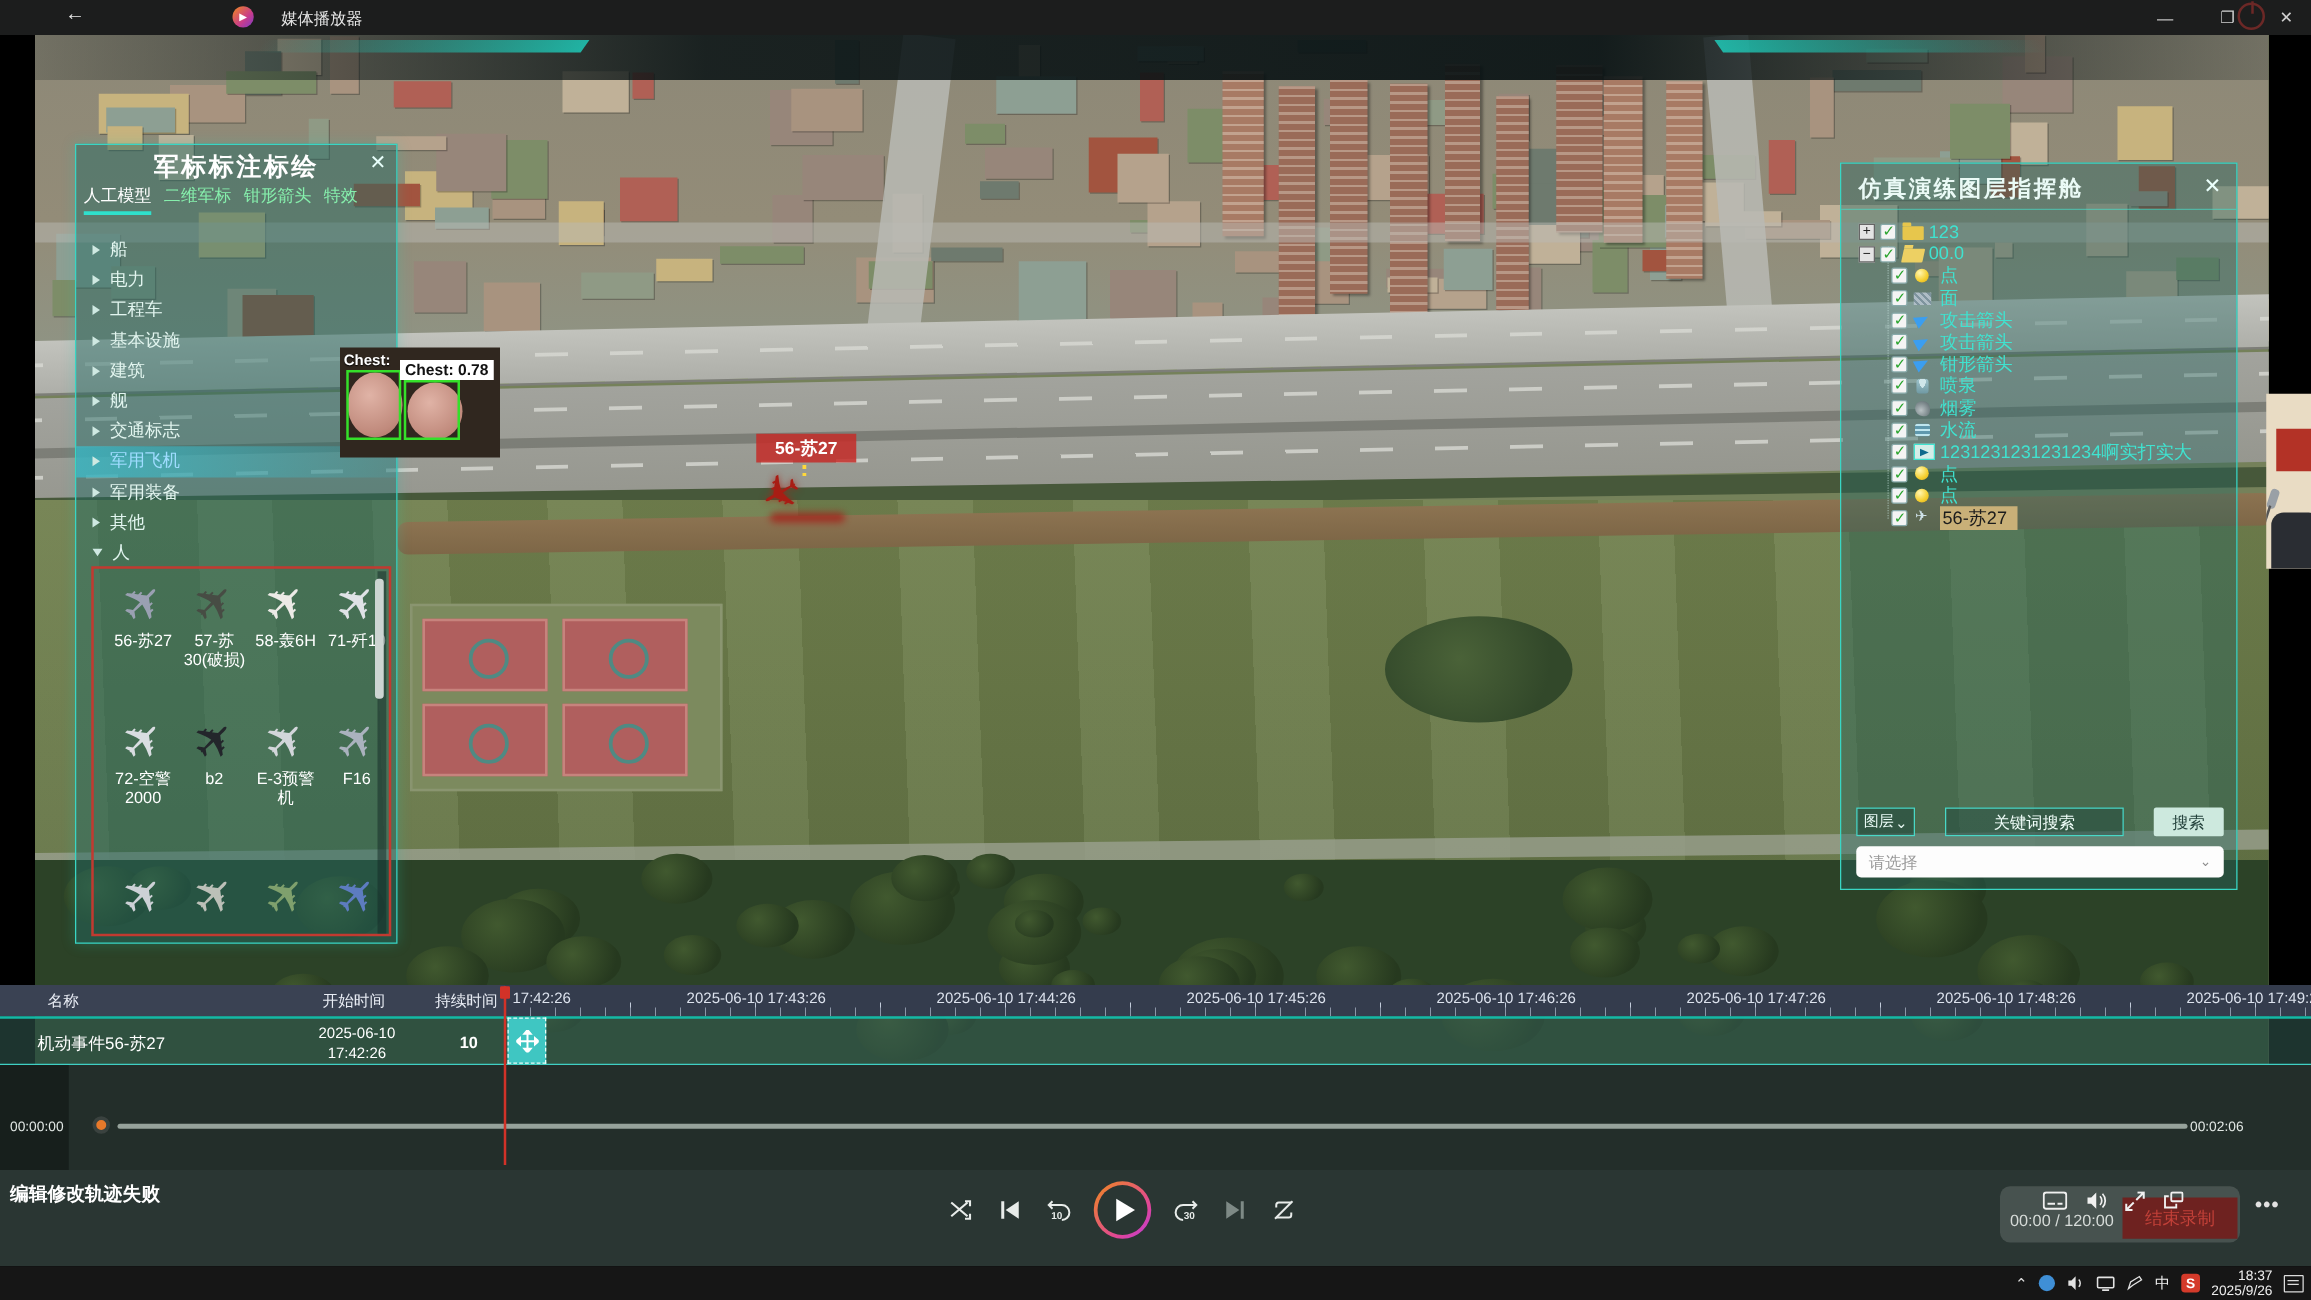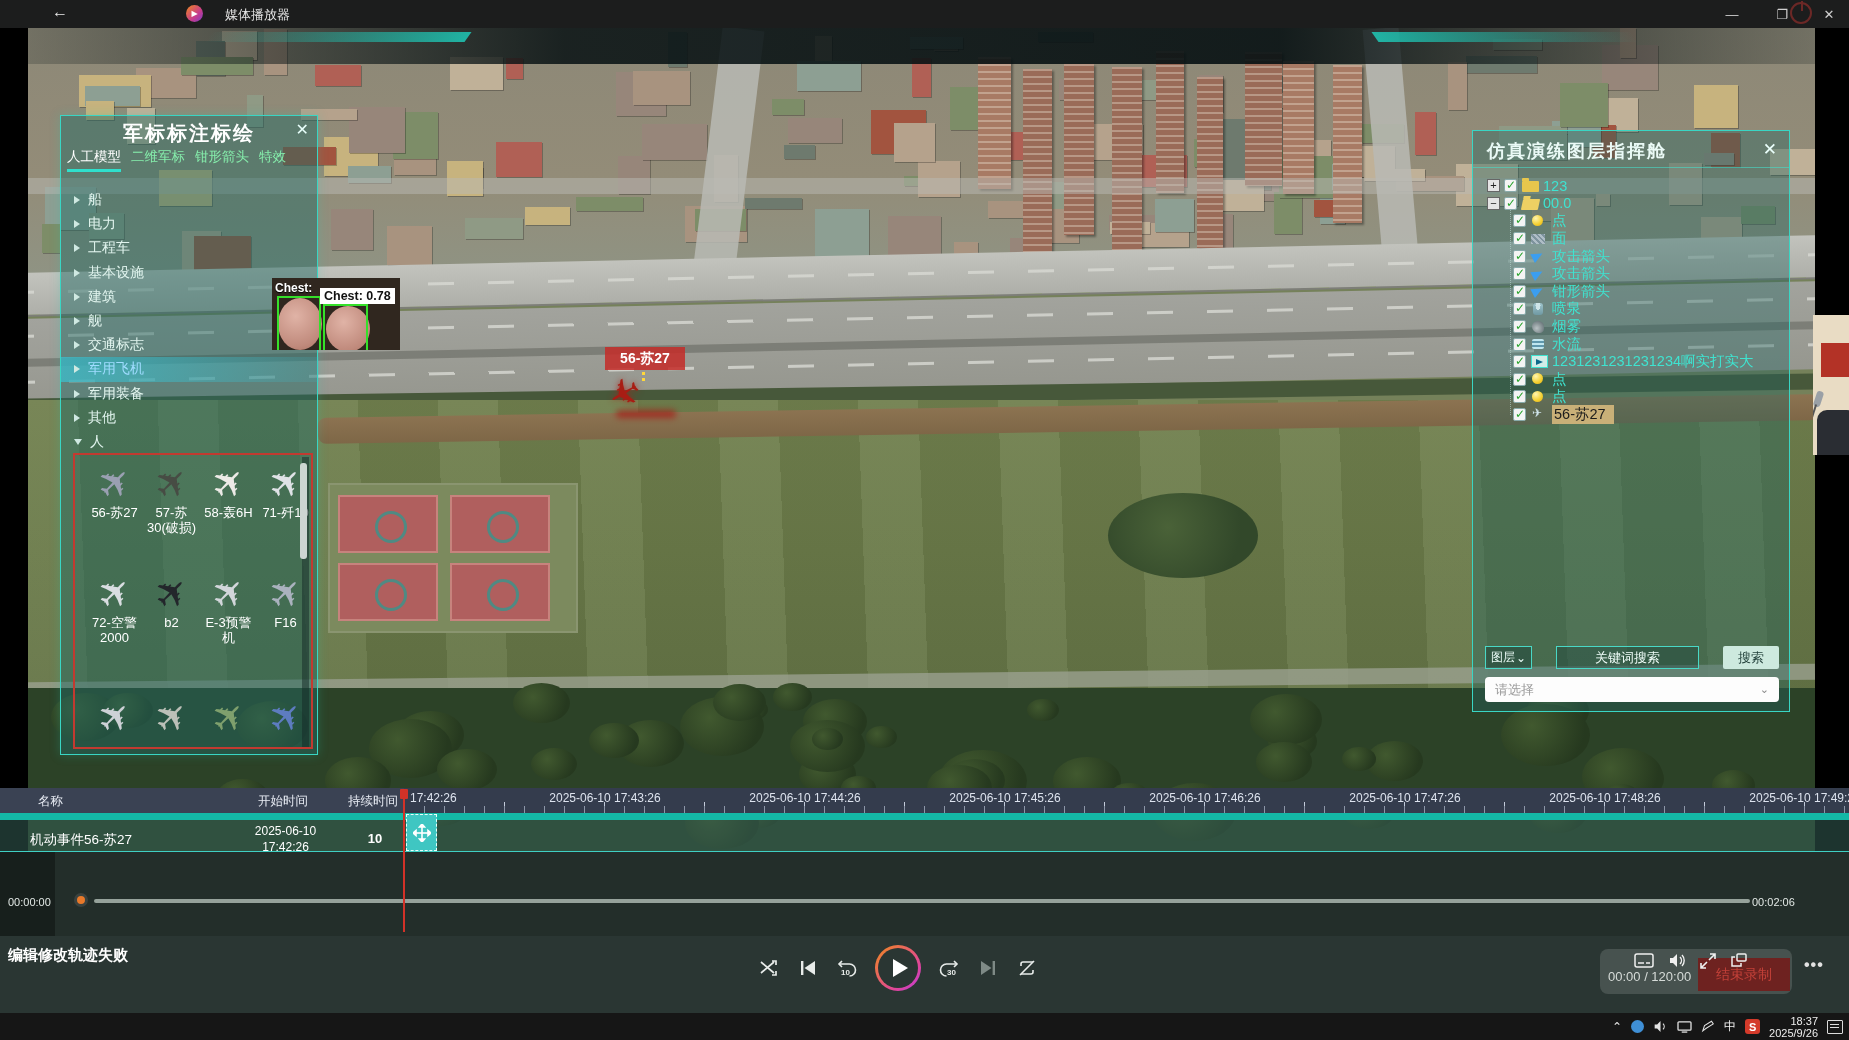--- a/index.html
+++ b/index.html
@@ -70,21 +70,21 @@
   .lp-cat.selected{background:linear-gradient(90deg,rgba(60,190,205,.75),rgba(60,190,205,.15));color:#9fdcff;}
   .lp-redbox{position:absolute;left:12px;top:337px;width:240px;height:296px;border:2px solid #c23a30;overflow:hidden;}
   .lp-grid{position:absolute;left:0;top:0;width:226px;}
   .lp-cell{position:absolute;width:57px;text-align:center;color:#fff;}
   .lp-plane{font-size:40px;line-height:1;display:inline-block;transform:rotate(-45deg);}
   .lp-cell .lbl{font-size:13px;line-height:15px;margin-top:2px;}
   .lp-scroll{position:absolute;right:2px;top:2px;width:7px;height:290px;background:rgba(20,40,38,.5);}
   .lp-thumb{position:absolute;right:2px;top:6px;width:7px;height:96px;background:#cdd5d2;border-radius:3px;}
 
   
-  .detect{position:absolute;left:272px;top:278px;width:128px;height:72px;background:#30271f;z-index:20;overflow:hidden;}
+  .detect{position:absolute;left:272px;top:278px;width:128px;height:88px;background:#30271f;z-index:20;overflow:hidden;}
   .d-blob{position:absolute;border-radius:50%;background:radial-gradient(circle at 40% 35%,#e0b3a6,#c08a7c 70%,#a8705f);}
   .d-top{position:absolute;left:3px;top:3px;color:#fff;font-size:12px;font-weight:bold;text-shadow:0 1px 1px #000;}
   .d-tag{position:absolute;left:48px;top:10px;background:#fff;color:#111;font-size:12.5px;font-weight:bold;padding:1px 4px;}
   .d-box{position:absolute;border:2.5px solid #35e02a;}
 
   
   .rpanel{position:absolute;left:1472px;top:130px;width:318px;height:582px;z-index:10;
     background:rgba(36,100,96,.40);border:1px solid #39d6c4;}
   .rp-title{position:absolute;left:14px;top:8px;color:#eafaf6;font-size:18px;font-weight:bold;letter-spacing:2px;}
   .rp-close{position:absolute;right:12px;top:8px;color:#eafffb;font-size:17px;}
@@ -135,21 +135,21 @@
   .tl-ghost{position:absolute;left:320px;top:8px;width:0;height:0;border-left:11px solid #7d8a86;border-top:7px solid transparent;border-bottom:7px solid transparent;opacity:.6;}
   .tl-speed{position:absolute;left:352px;top:6px;color:#fff;font-size:16px;font-weight:bold;}
   .tl-header{position:absolute;left:0;top:788px;width:1849px;height:25px;background:#3a4253;z-index:15;}
   .tl-col{position:absolute;top:5px;color:#e8ecf4;font-size:12.5px;}
   .ruler{position:absolute;left:404px;top:0;right:0;height:25px;background:#343c4d;overflow:hidden;
     background-image:repeating-linear-gradient(90deg,#8c96a8 0 1px,transparent 1px 20px),repeating-linear-gradient(90deg,#c3ccdb 0 1px,transparent 1px 100px);
     background-size:100% 7px,100% 11px;background-position:0 100%,0 100%;background-repeat:no-repeat;}
   .ruler-lab{position:absolute;top:3px;color:#dde3ee;font-size:12px;white-space:nowrap;transform:translateX(-50%);}
   .ruler-lab.first{transform:none;}
   .tl-row2{position:absolute;left:0;top:813px;width:1849px;height:39px;background:rgba(52,94,86,.55);
-    border-top:7px solid #14b8a6;border-bottom:1px solid #3fd0c4;z-index:15;}
+    border-top:2px solid #14b8a6;border-bottom:1px solid #3fd0c4;z-index:15;}
   .ev-name{position:absolute;left:30px;top:11px;color:#fff;font-size:13.5px;}
   .ev-start{position:absolute;left:238px;top:3px;width:95px;text-align:center;color:#fff;font-size:12px;line-height:16px;}
   .ev-dur{position:absolute;left:352px;top:11px;width:46px;text-align:center;color:#fff;font-size:13px;font-weight:bold;}
   .playhead{position:absolute;left:403px;top:789px;width:2px;height:143px;background:#d23228;z-index:18;}
   .playhead::before{content:"";position:absolute;left:-3px;top:0;width:8px;height:10px;background:#d23228;border-radius:1px;}
   .selblock{position:absolute;left:406px;top:814px;width:31px;height:37px;background:#3fc6c2;border:1px dashed #e8fffb;z-index:19;
     display:flex;align-items:center;justify-content:center;}
   .tl-empty{position:absolute;left:0;top:852px;width:1849px;height:84px;background:#232e2a;z-index:14;}
   .tl-darkcol{position:absolute;left:0;top:0;width:55px;height:84px;background:#171f1c;}
   .pstrip{position:absolute;left:0;top:936px;width:1849px;height:77px;background:#2a3633;z-index:14;}

